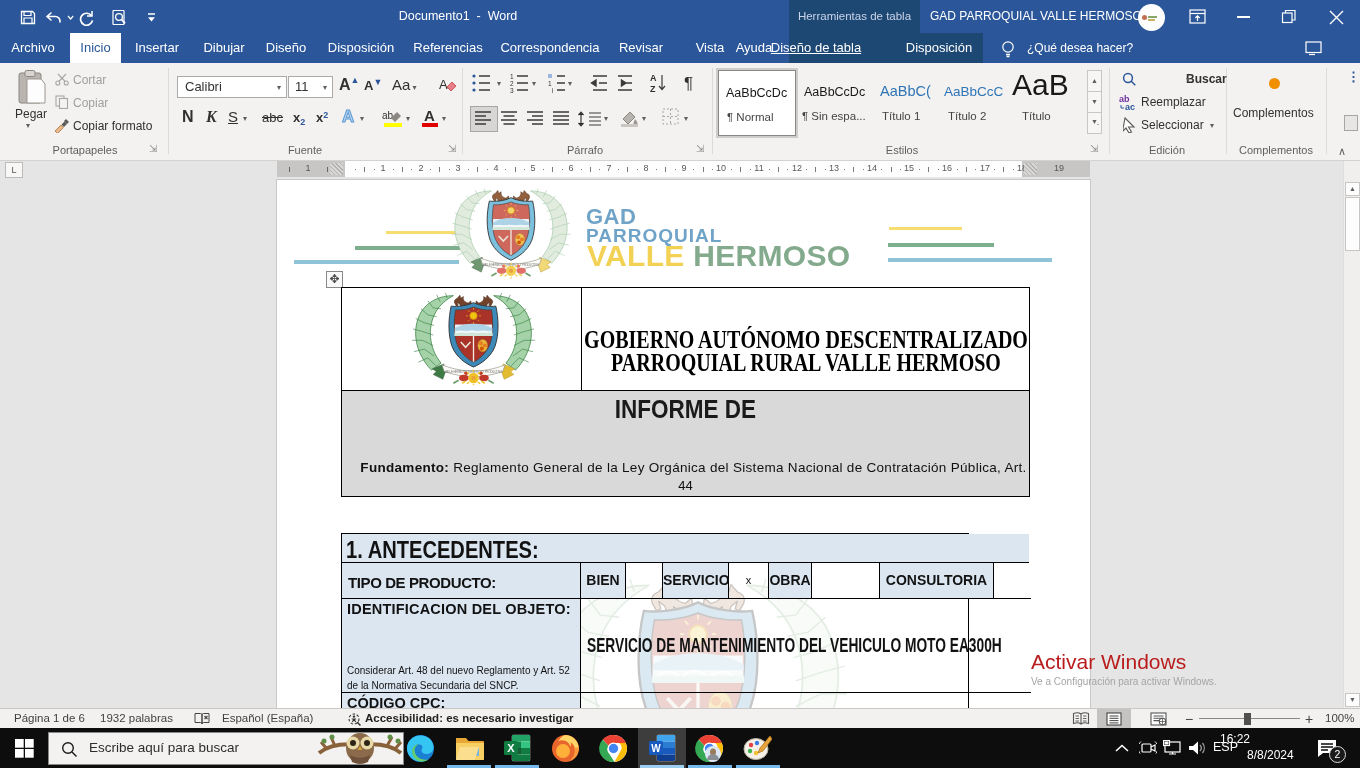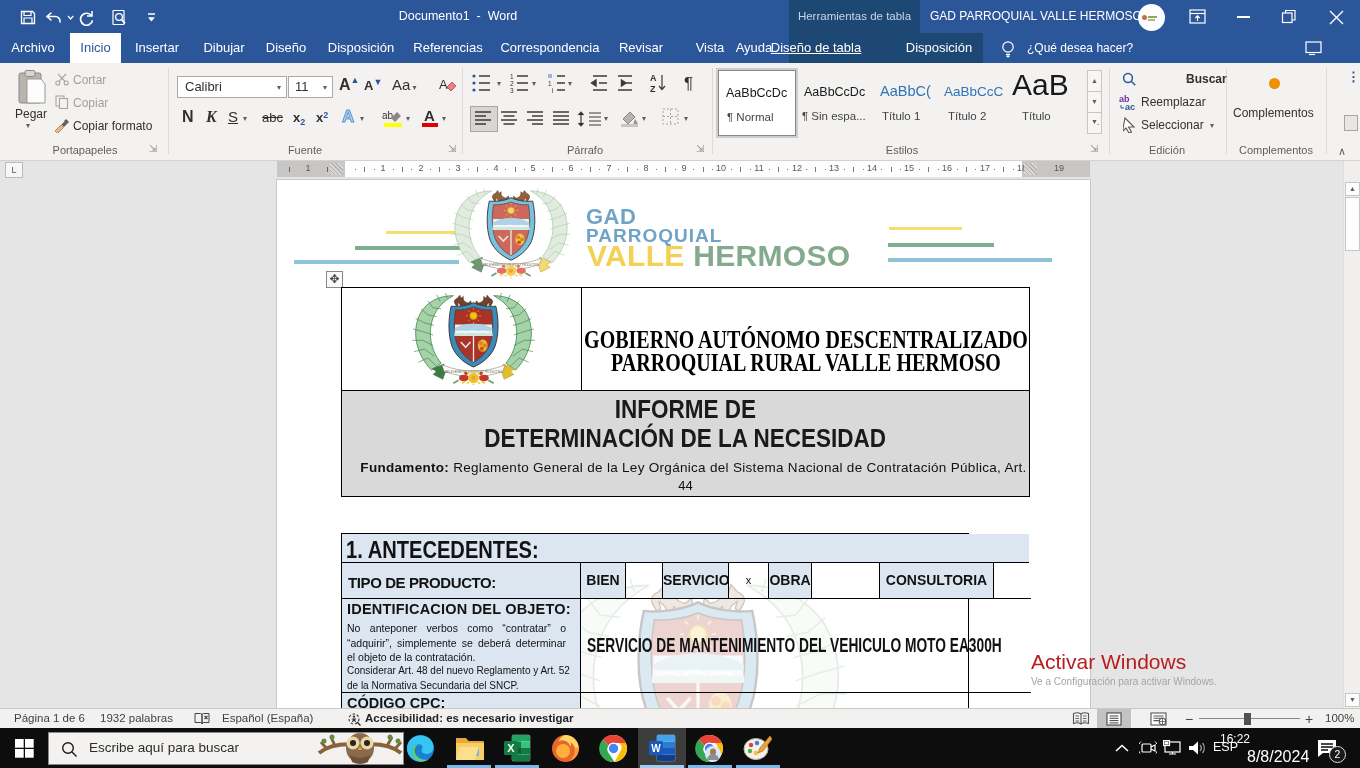--- a/index.html
+++ b/index.html
@@ -458,21 +458,20 @@
         <svg class="a" style="left:53px;top:5px;--wf:#a5d2a8;--ws:#2e7a38;--hf:#74422a;--sb:#3d8ab8;--sr:#a93328;--sun:#f1c40f;--fr:#e9b93a;--bl:#3d7a44;--br:#e3bb2f;--fl1:#efc327;--fl2:#c0392b;" width="157" height="92" viewBox="0 0 160 105">
             <use href="#crest"></use>
           </svg>
       </div>
       <div class="a" style="left:240px;top:0;width:447px;height:103px;background:#fff;border-bottom:1px solid #000;box-sizing:border-box;font-family:'Liberation Serif',serif;font-weight:bold;font-size:26px;text-align:center;">
         <span class="a nowrap" style="left:50%;top:38.5px;line-height:1;transform:translateX(-50%) scaleX(0.77);">GOBIERNO AUTÓNOMO DESCENTRALIZADO</span>
         <span class="a nowrap" style="left:50%;top:61.5px;line-height:1;transform:translateX(-50%) scaleX(0.77);">PARROQUIAL RURAL VALLE HERMOSO</span>
       </div>
       <div class="a" style="left:0;top:103px;width:687px;height:105px;background:#d9d9d9;box-sizing:border-box;text-align:center;">
         <div class="a nowrap" style="left:0;top:5.5px;width:687px;font-size:25px;line-height:1;font-weight:bold;color:#1a1a1a;"><span style="display:inline-block;transform:scaleX(0.9);transform-origin:center;">INFORME DE</span></div>
-        <div class="a nowrap" style="left:0;top:34.5px;width:687px;font-size:25px;line-height:1;font-weight:bold;color:#1a1a1a;"><span style="display:inline-block;transform:scaleX(0.9);transform-origin:center;">DETERMINACIÓN DE LA NECESIDAD</span></div>
         <div class="a nowrap" style="left:8px;top:69px;width:687px;font-size:13.5px;letter-spacing:0.3px;color:#111;"><b>Fundamento:</b> Reglamento General de la Ley Orgánica del Sistema Nacional de Contratación Pública, Art.</div>
         <div class="a nowrap" style="left:0;top:87px;width:687px;font-size:13px;color:#111;">44</div>
       </div>
     </div>
 
     <div class="a" style="left:64px;top:353px;width:628px;height:210px;border:1px solid #000;border-bottom:none;box-sizing:border-box;">
       <div class="a" style="left:0;top:0;width:687px;height:29px;background:#dce6f1;border-bottom:1px solid #000;box-sizing:border-box;">
         <div class="a nowrap" style="left:4px;top:5px;font-size:23px;line-height:1;font-weight:bold;color:#121212;"><span style="display:inline-block;transform:scaleX(0.875);transform-origin:left;">1. ANTECEDENTES:</span></div>
       </div>
       <div class="a" style="left:0;top:29px;width:689px;height:36px;border-bottom:1px solid #000;box-sizing:border-box;font-size:14px;font-weight:bold;color:#121212;">
@@ -484,21 +483,20 @@
         <div class="a" style="left:321px;top:0;width:66px;height:35px;background:#dce6f1;border-right:1px solid #000;box-sizing:border-box;text-align:center;line-height:35px;">SERVICIO</div>
         <div class="a" style="left:387px;top:0;width:40px;height:35px;border-right:1px solid #000;box-sizing:border-box;text-align:center;line-height:35px;font-weight:normal;font-size:11px;">x</div>
         <div class="a" style="left:427px;top:0;width:43px;height:35px;background:#dce6f1;border-right:1px solid #000;box-sizing:border-box;text-align:center;line-height:35px;">OBRA</div>
         <div class="a" style="left:470px;top:0;width:68px;height:35px;border-right:1px solid #000;box-sizing:border-box;"></div>
         <div class="a" style="left:538px;top:0;width:114px;height:35px;background:#dce6f1;border-right:1px solid #000;box-sizing:border-box;text-align:center;line-height:35px;">CONSULTORIA</div>
         <div class="a" style="left:652px;top:0;width:35px;height:35px;box-sizing:border-box;"></div>
       </div>
       <div class="a" style="left:0;top:65px;width:689px;height:94px;border-bottom:1px solid #000;box-sizing:border-box;">
         <div class="a" style="left:0;top:0;width:239px;height:93px;background:#dce6f1;border-right:1px solid #000;box-sizing:border-box;color:#121212;">
           <div class="a nowrap" style="left:5px;top:2px;font-size:14.5px;letter-spacing:0.2px;font-weight:bold;line-height:1.2;">IDENTIFICACION DEL OBJETO:</div>
-          <div class="a" style="left:5px;top:22px;width:219px;font-size:10.5px;line-height:14.5px;text-align:justify;">No anteponer verbos como “contratar” o “adquirir”, simplemente se deberá determinar el objeto de la contratación.</div>
             <div class="a" style="left:5px;top:65px;width:230px;font-size:10px;line-height:14.5px;">Considerar Art. 48 del nuevo Reglamento y Art. 52 de la Normativa Secundaria del SNCP.</div>
         </div>
         <div class="a nowrap" style="left:245px;top:35px;font-size:21px;line-height:1;font-weight:bold;color:#121212;"><span style="display:inline-block;transform:scaleX(0.655);transform-origin:left;">SERVICIO DE MANTENIMIENTO DEL VEHICULO MOTO EA300H</span></div>
       </div>
       <div class="a" style="left:0;top:159px;width:689px;height:51px;box-sizing:border-box;">
         <div class="a" style="left:0;top:0;width:239px;height:51px;background:#dce6f1;border-right:1px solid #000;box-sizing:border-box;">
           <div class="a nowrap" style="left:5px;top:2px;font-size:14.5px;font-weight:bold;color:#121212;">CÓDIGO CPC:</div>
         </div>
       </div>
     </div>
@@ -672,19 +670,19 @@
       <path d="M6 14 h7 M9.5 12 v2"></path>
       <rect x="0.5" y="0.5" width="6" height="5" fill="#0d0d0d"></rect>
       <rect x="1.5" y="1.5" width="4" height="3" fill="#fff" stroke="none"></rect>
   </svg>
   <svg class="a" style="left:1188px;top:12px" width="19" height="16" viewBox="0 0 19 16" fill="#fff">
     <path d="M1 6 h4 l5-4.5 v13 L5 10 H1 Z"></path>
     <path d="M12 5 a4.5 4.5 0 0 1 0 6 M14.5 3 a8 8 0 0 1 0 10" fill="none" stroke="#9a9a9a" stroke-width="1.3"></path>
   </svg>
   <div class="a nowrap" style="left:1213px;top:12px;color:#fff;font-size:12.5px;">ESP</div>
   <div class="a nowrap" style="left:1213px;top:4px;width:44px;color:#fff;font-size:12px;text-align:center;">16:22</div>
-  <div class="a nowrap" style="left:1247px;top:20px;width:56px;color:#fff;font-size:16px;text-align:center;">8/8/2024</div>
+  <div class="a nowrap" style="left:1247px;top:20px;width:56px;color:#fff;font-size:12px;text-align:left;">8/8/2024</div>
   <svg class="a" style="left:1317px;top:11px" width="20" height="18" viewBox="0 0 20 18">
     <path d="M1 1 h18 v13 h-13 l-5 4 Z" fill="#fff"></path>
     <path d="M4 5 h12 M4 8 h12 M4 11 h7" stroke="#0d0d0d" stroke-width="1.3"></path>
   </svg>
   <div class="a" style="left:1329px;top:18px;width:17px;height:17px;border-radius:50%;background:#1a1a1a;border:1.5px solid #ddd;box-sizing:border-box;color:#fff;font-size:10.5px;text-align:center;line-height:14px;">2</div>
 </div>
 
 </body></html>

